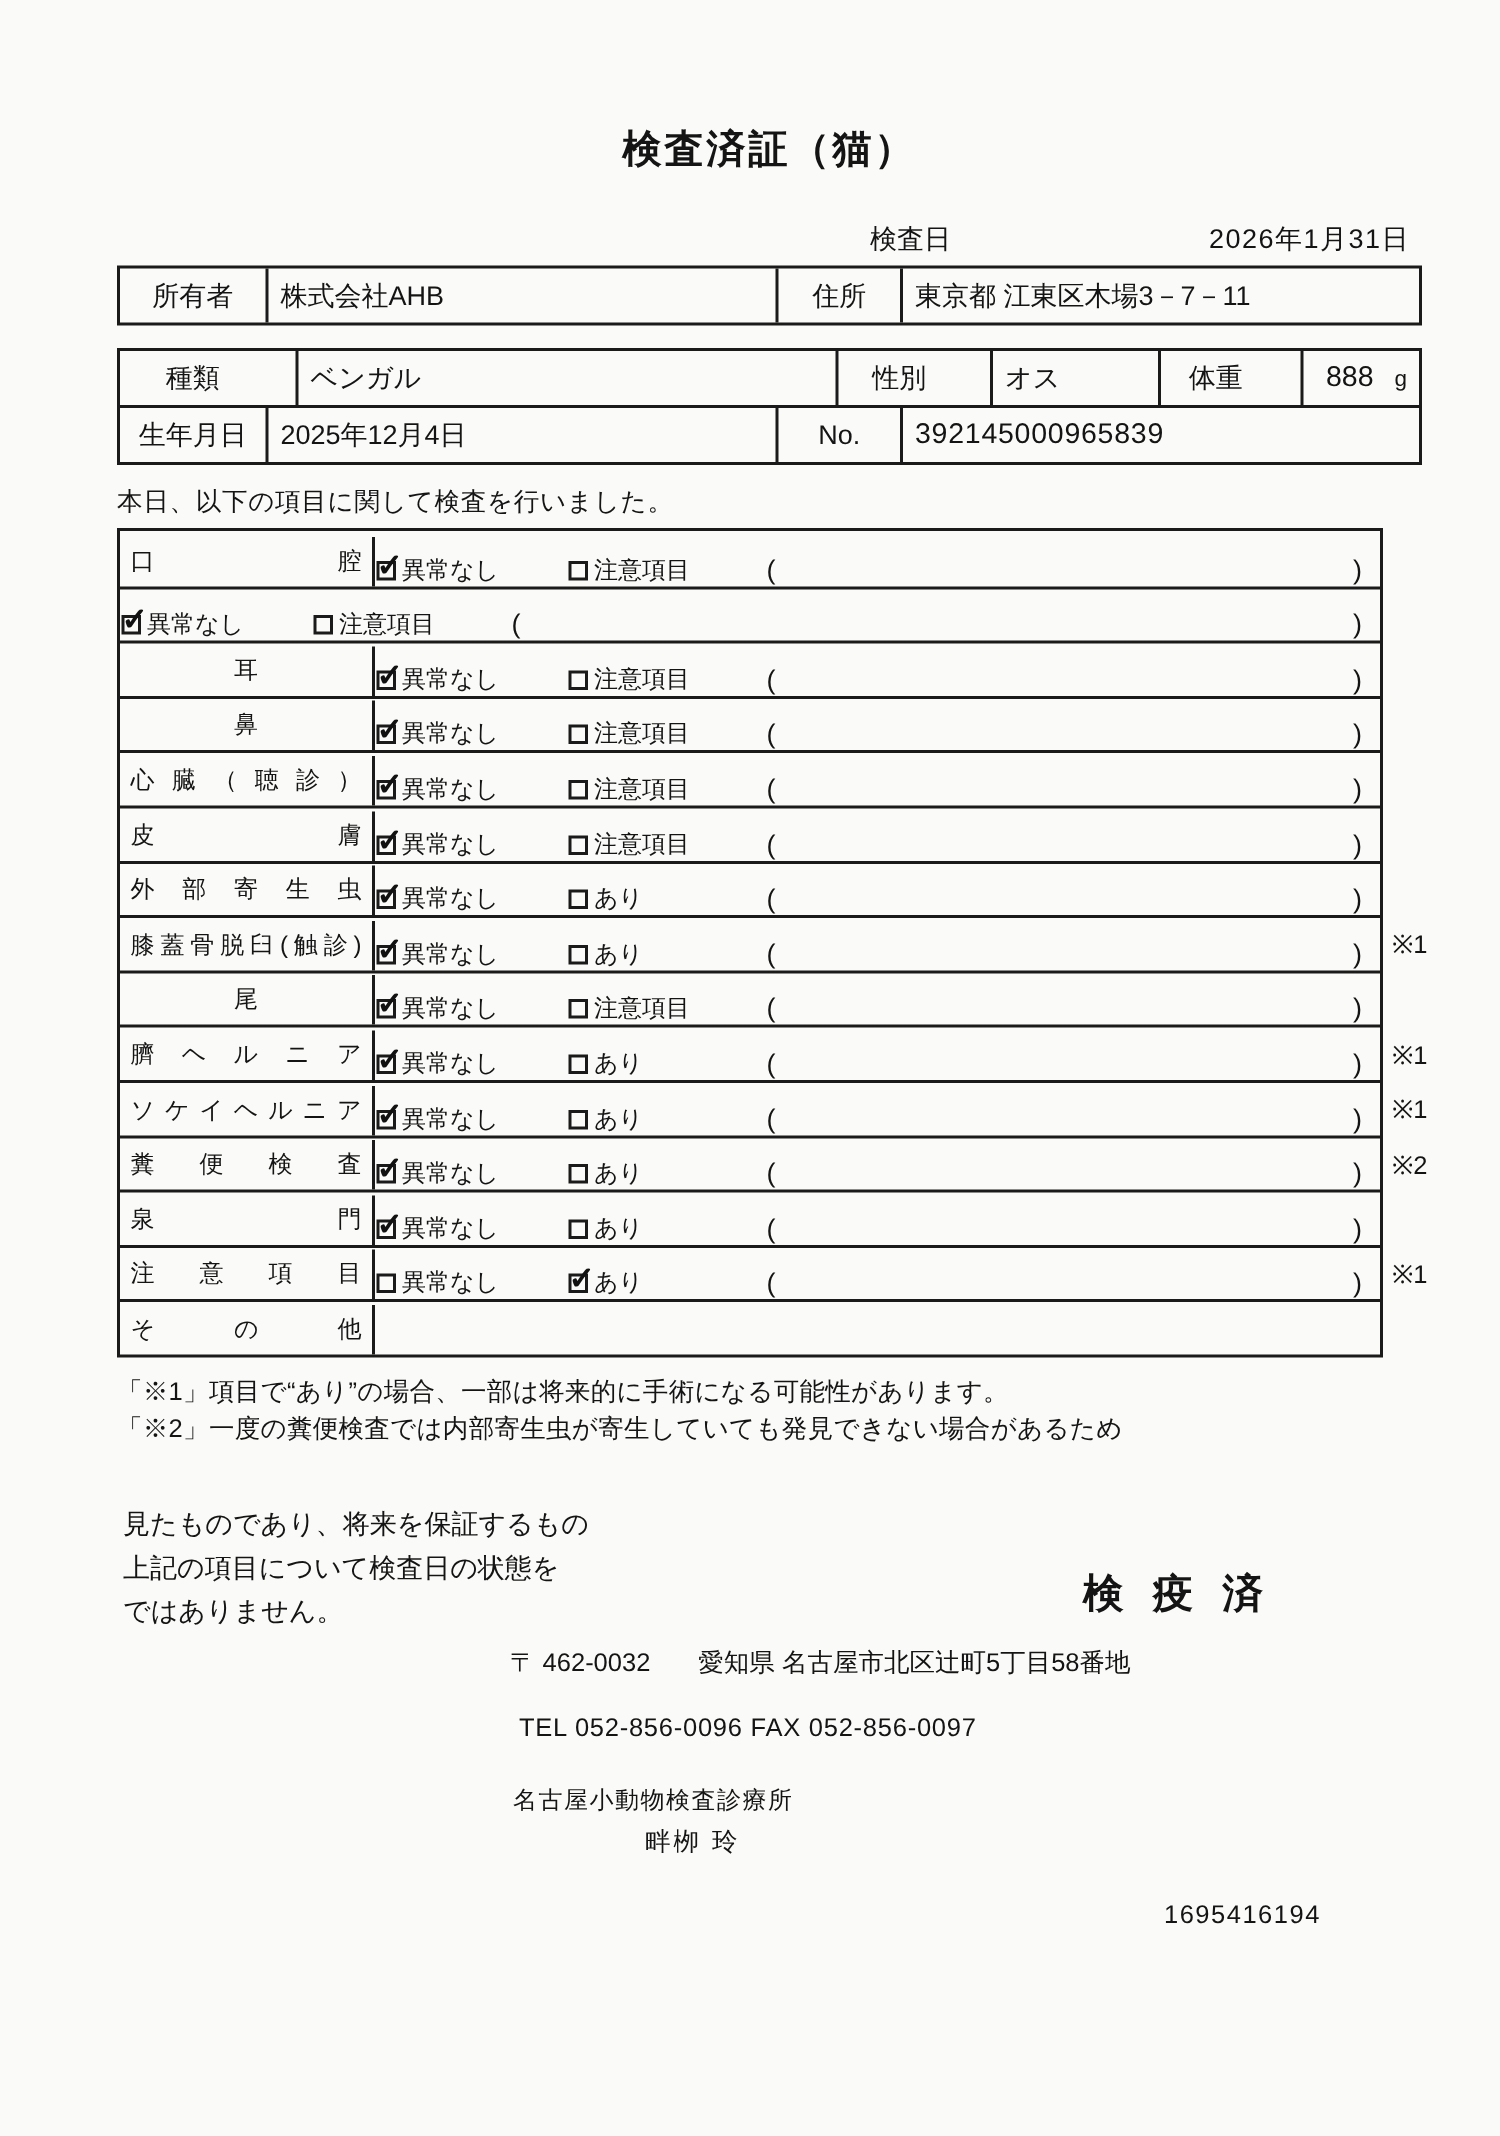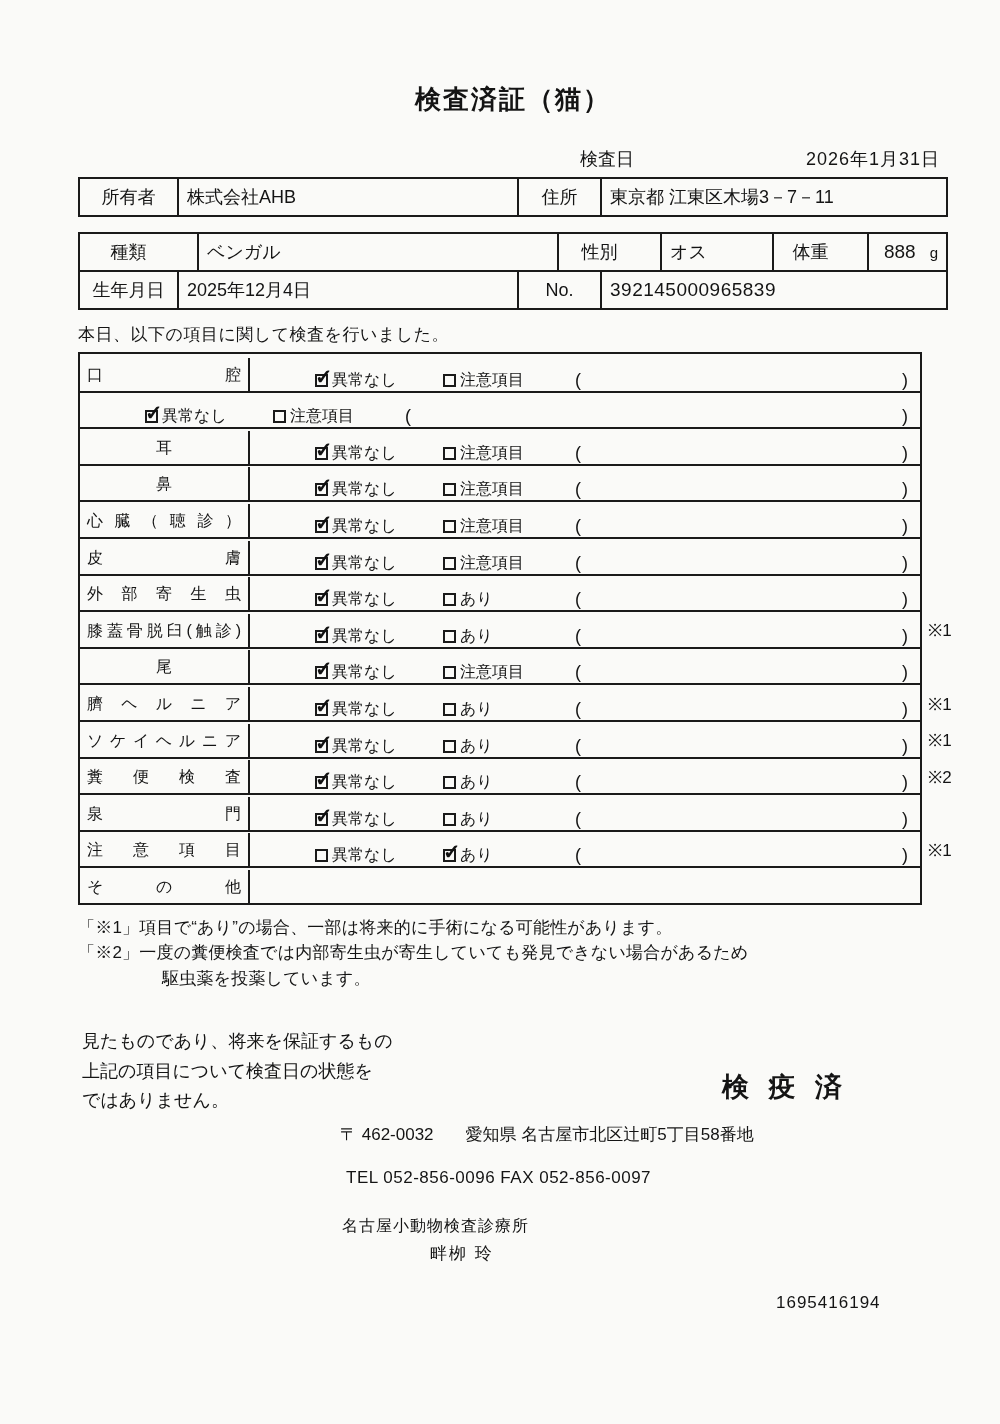--- a/index.html
+++ b/index.html
@@ -68,21 +68,21 @@
     width: 170px;
     border-right: 2px solid #1a1a1a;
     padding: 0 7px;
     font-size: 16px;
     line-height: 33px;
     text-align: justify;
     text-align-last: justify;
     overflow: hidden;
   }
   .iname.single { text-align: center; text-align-last: center; }
-  .opts { flex: 1; display: flex; align-items: center; padding-left: 20px; margin-left: 45px; }
+  .opts { flex: 1; display: flex; align-items: center; padding-left: 1px; }
   .opt { display: inline-flex; align-items: center; font-size: 16px; }
   .opt:nth-child(1) { width: 128px; }
   .opt:nth-child(2) { width: 132px; }
   .cb {
     width: 13px; height: 13px;
     border: 2px solid #1a1a1a;
     display: inline-block;
     position: relative;
     margin-right: 4px;
     flex: none;
@@ -428,21 +428,20 @@
     <div class="irow">
       <div class="iname">その他</div>
       <div class="opts"></div>
 
     </div>
   </div>
 
   <div class="notes">
     <div>「※1」項目で“あり”の場合、一部は将来的に手術になる可能性があります。</div>
     <div>「※2」一度の糞便検査では内部寄生虫が寄生していても発見できない場合があるため</div>
-    <div class="indent">駆虫薬を投薬しています。</div>
   </div>
 
   <div class="bottom-row">
     <div class="disclaimer">
       <div>見たものであり、将来を保証するもの</div>
       <div>上記の項目について検査日の状態を</div>
       <div>ではありません。</div>
     </div>
     <div class="stamp">検 疫 済</div>
   </div>

